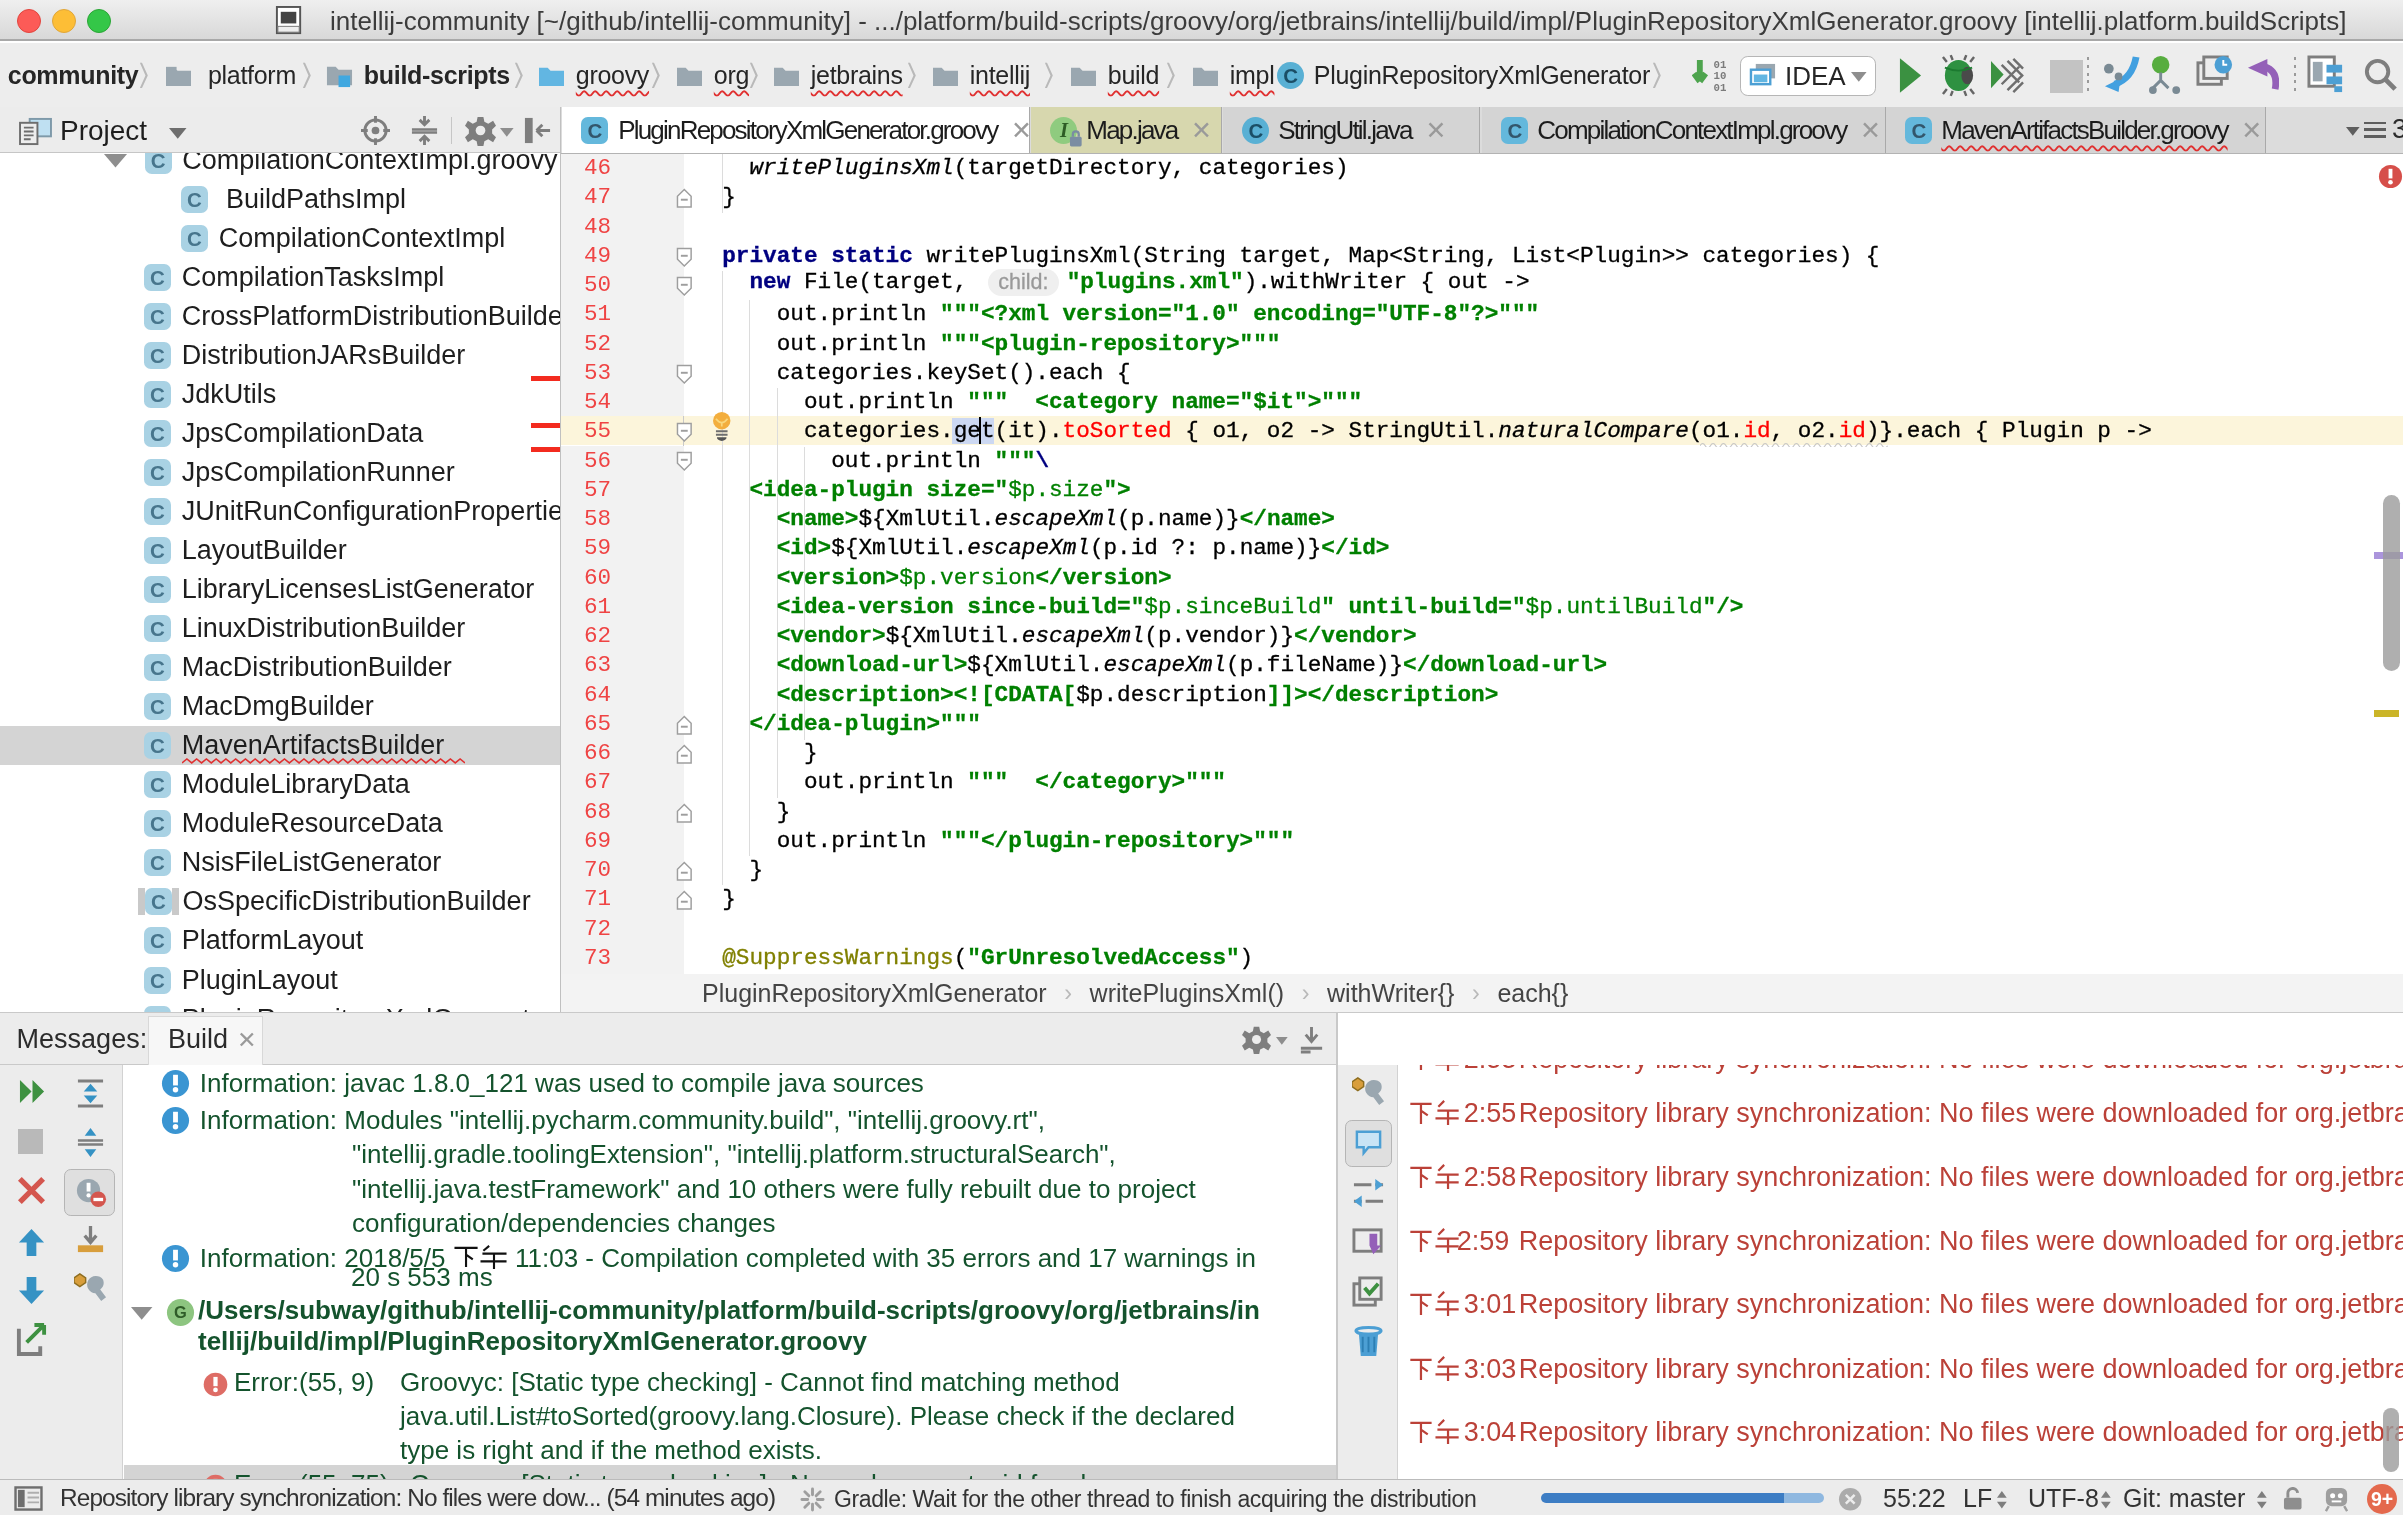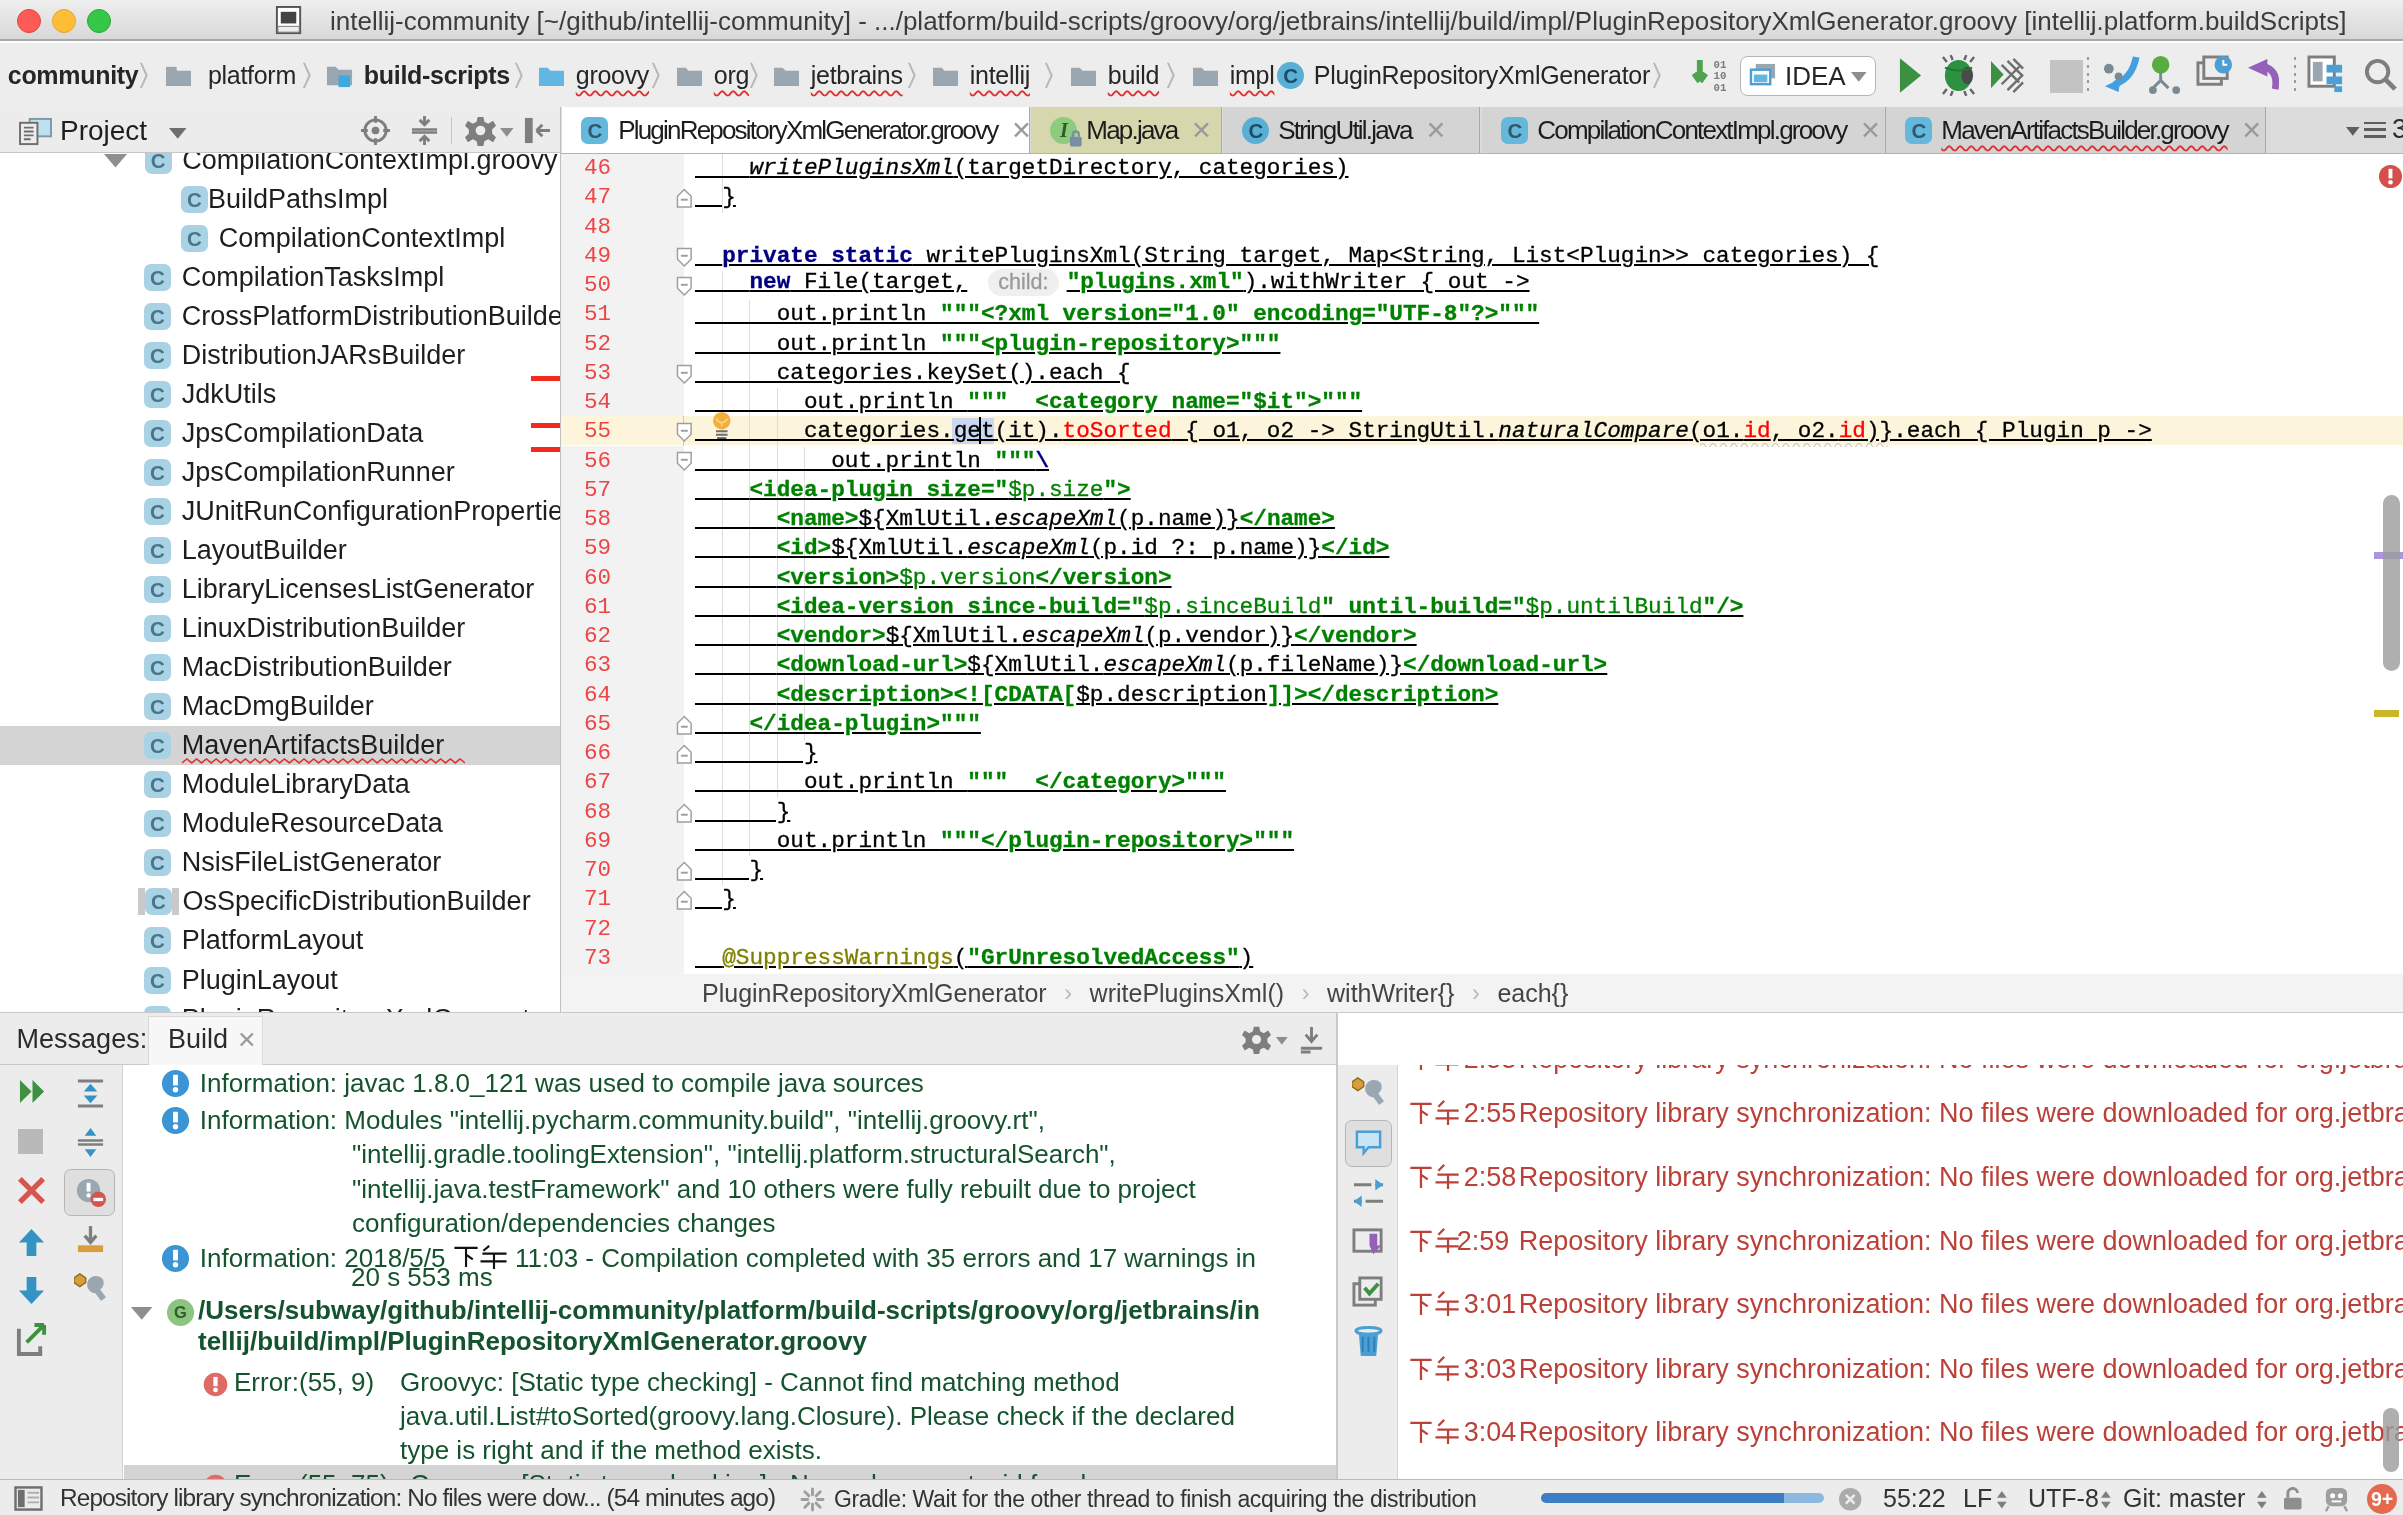--- a/index.html
+++ b/index.html
@@ -1,19 +1,19 @@
 <!DOCTYPE html>
 <html><head>
 <meta charset="utf-8">
 <style>
 * { margin:0; padding:0; box-sizing:border-box; }
 html,body { width:2403px; height:1516px; }
 body { position:relative; font-family:"Liberation Sans",sans-serif; background:#fff; overflow:hidden; }
 .abs { position:absolute; }
-pre { font-family:"Liberation Mono",monospace;text-decoration:underline; }
+pre { font-family:"Liberation Mono",monospace; }
 
 
 #titlebar { position:absolute; left:0; top:0; width:2403px; height:41px;
   background:linear-gradient(#EFEFEF,#D8D8D8); border-bottom:2px solid #A8A8A8; }
 .tl { position:absolute; top:8.8px; width:24.4px; height:24.4px; border-radius:50%; }
 #title-txt { position:absolute; left:330px; top:5.9px; font-size:26px; color:#3C3C3C; white-space:nowrap; }
 
 
 #navbar { position:absolute; left:0; top:43px; width:2403px; height:64px; background:#EDEDED; }
 .nav-item { position:absolute; top:0; height:64px; display:flex; align-items:center; font-size:25px; letter-spacing:-0.3px; color:#262626; white-space:nowrap; }
@@ -323,21 +323,21 @@
 <div id="tree">
   <div class="trow" style="top:-11.7px;">
     <svg style="margin-left:103px;" width="25" height="15.6" viewBox="0 0 26 16">
         <path d="M1 1 h24 l-12 14 z" fill="#8E8E8E"></path>
       </svg>
     <span class="cicon" style="margin-left:16.6px;">C</span>
       <span style="margin-left:10.7px;">CompilationContextImpl.groovy</span>
   </div>
   <div class="trow" style="top:27px;">
       <span class="cicon" style="margin-left:181px;">C</span>
-      <span style="margin-left:0;">BuildPathsImpl</span>
+      <span style="margin-left:18px;">BuildPathsImpl</span>
     </div>
   <div class="trow" style="top:66px;">
       <span class="cicon" style="margin-left:181px;">C</span>
       <span style="margin-left:10.7px;">CompilationContextImpl</span>
     </div>
   <div class="trow" style="top:105px;">
       <span class="cicon" style="margin-left:144px;">C</span>
       <span style="margin-left:10.7px;">CompilationTasksImpl</span>
     </div>
   <div class="trow" style="top:144px;">

